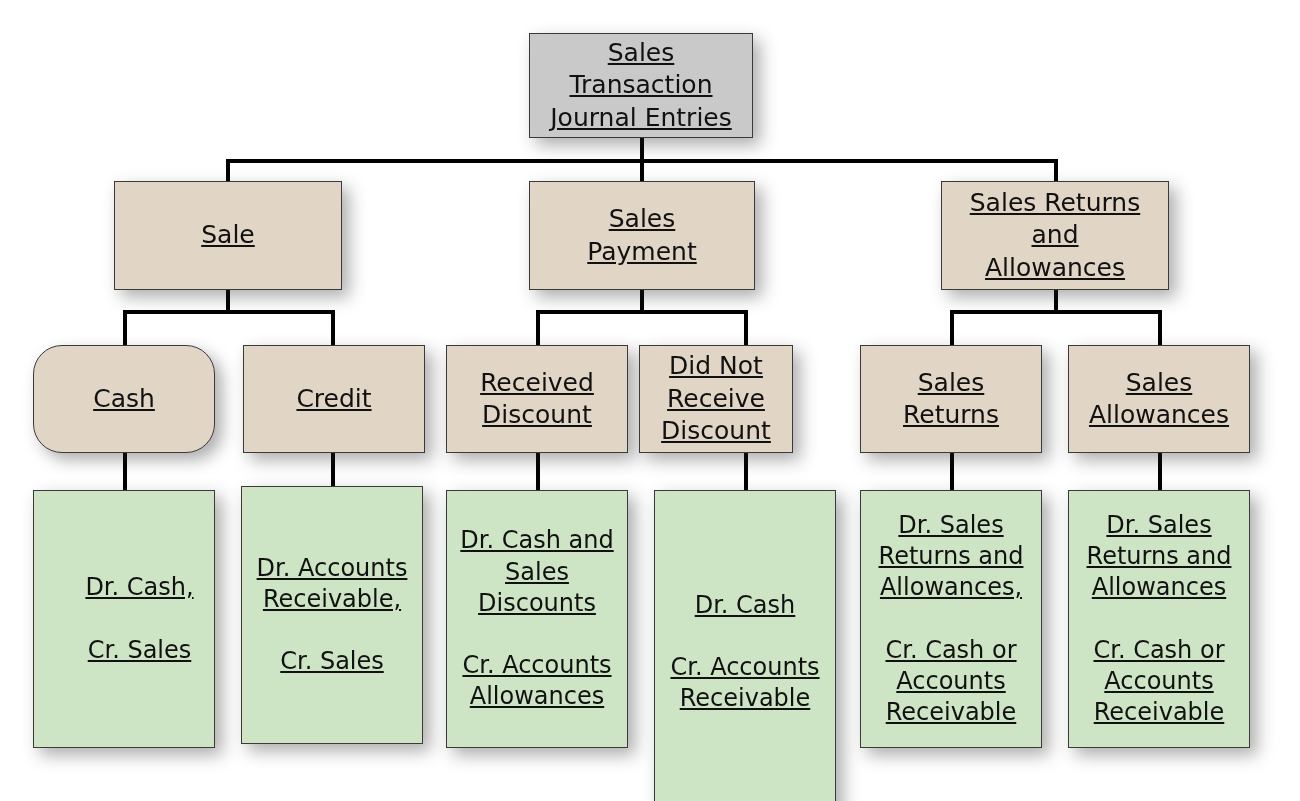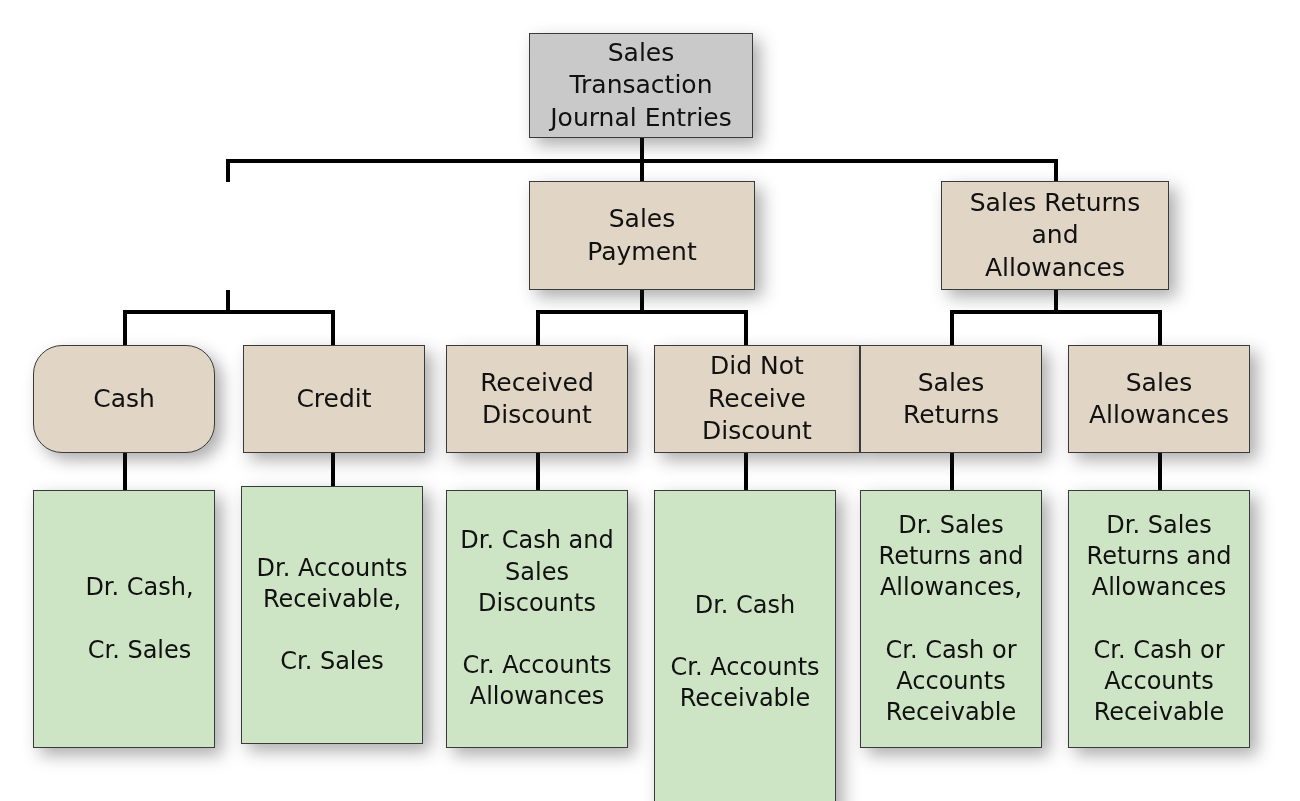--- a/index.html
+++ b/index.html
@@ -45,20 +45,21 @@
   .node.green {
     background: #cee5c5;
     font-size: 24px;
   }
   .node .txt {
     display: block;
     width: 100%;
     padding: 0 6px;
     box-sizing: border-box;
     white-space: pre-line;
+    text-decoration: underline;
   }
 
   
   .conn {
     position: absolute;
     background: #000000;
     z-index: 1;
   }
   .conn.v { width: 4px; }
   .conn.h { height: 4px; }
@@ -95,41 +96,44 @@
   <div class="conn v" style="left:744px; top:453px; height:38px;"></div>
   <div class="conn v" style="left:950px; top:453px; height:38px;"></div>
   <div class="conn v" style="left:1158px; top:453px; height:38px;"></div>
 
   <div class="node root" style="left:529px; top:33px; width:224px; height:105px;">
     <span class="txt">Sales
 Transaction
 Journal Entries</span>
   </div>
 
+  <div class="node tan" style="left:114px; top:181px; width:228px; height:109px;">
+    <span class="txt">Sale</span>
+  </div>
   <div class="node tan" style="left:529px; top:181px; width:226px; height:109px;">
     <span class="txt">Sales
 Payment</span>
   </div>
   <div class="node tan" style="left:941px; top:181px; width:228px; height:109px;">
     <span class="txt">Sales Returns
 and
 Allowances</span>
   </div>
 
   <div class="node tan" style="left:33px; top:345px; width:182px; height:108px;border-radius:29px;">
     <span class="txt">Cash</span>
   </div>
   <div class="node tan" style="left:243px; top:345px; width:182px; height:108px;">
     <span class="txt">Credit</span>
   </div>
   <div class="node tan" style="left:446px; top:345px; width:182px; height:108px;">
     <span class="txt">Received
 Discount</span>
   </div>
-  <div class="node tan" style="left:654px; top:345px; width:206px; height:108px;">
+  <div class="node tan" style="left:639px; top:345px; width:154px; height:108px;">
     <span class="txt">Did Not
 Receive
 Discount</span>
   </div>
   <div class="node tan" style="left:860px; top:345px; width:182px; height:108px;">
     <span class="txt">Sales
 Returns</span>
   </div>
   <div class="node tan" style="left:1068px; top:345px; width:182px; height:108px;">
     <span class="txt">Sales

